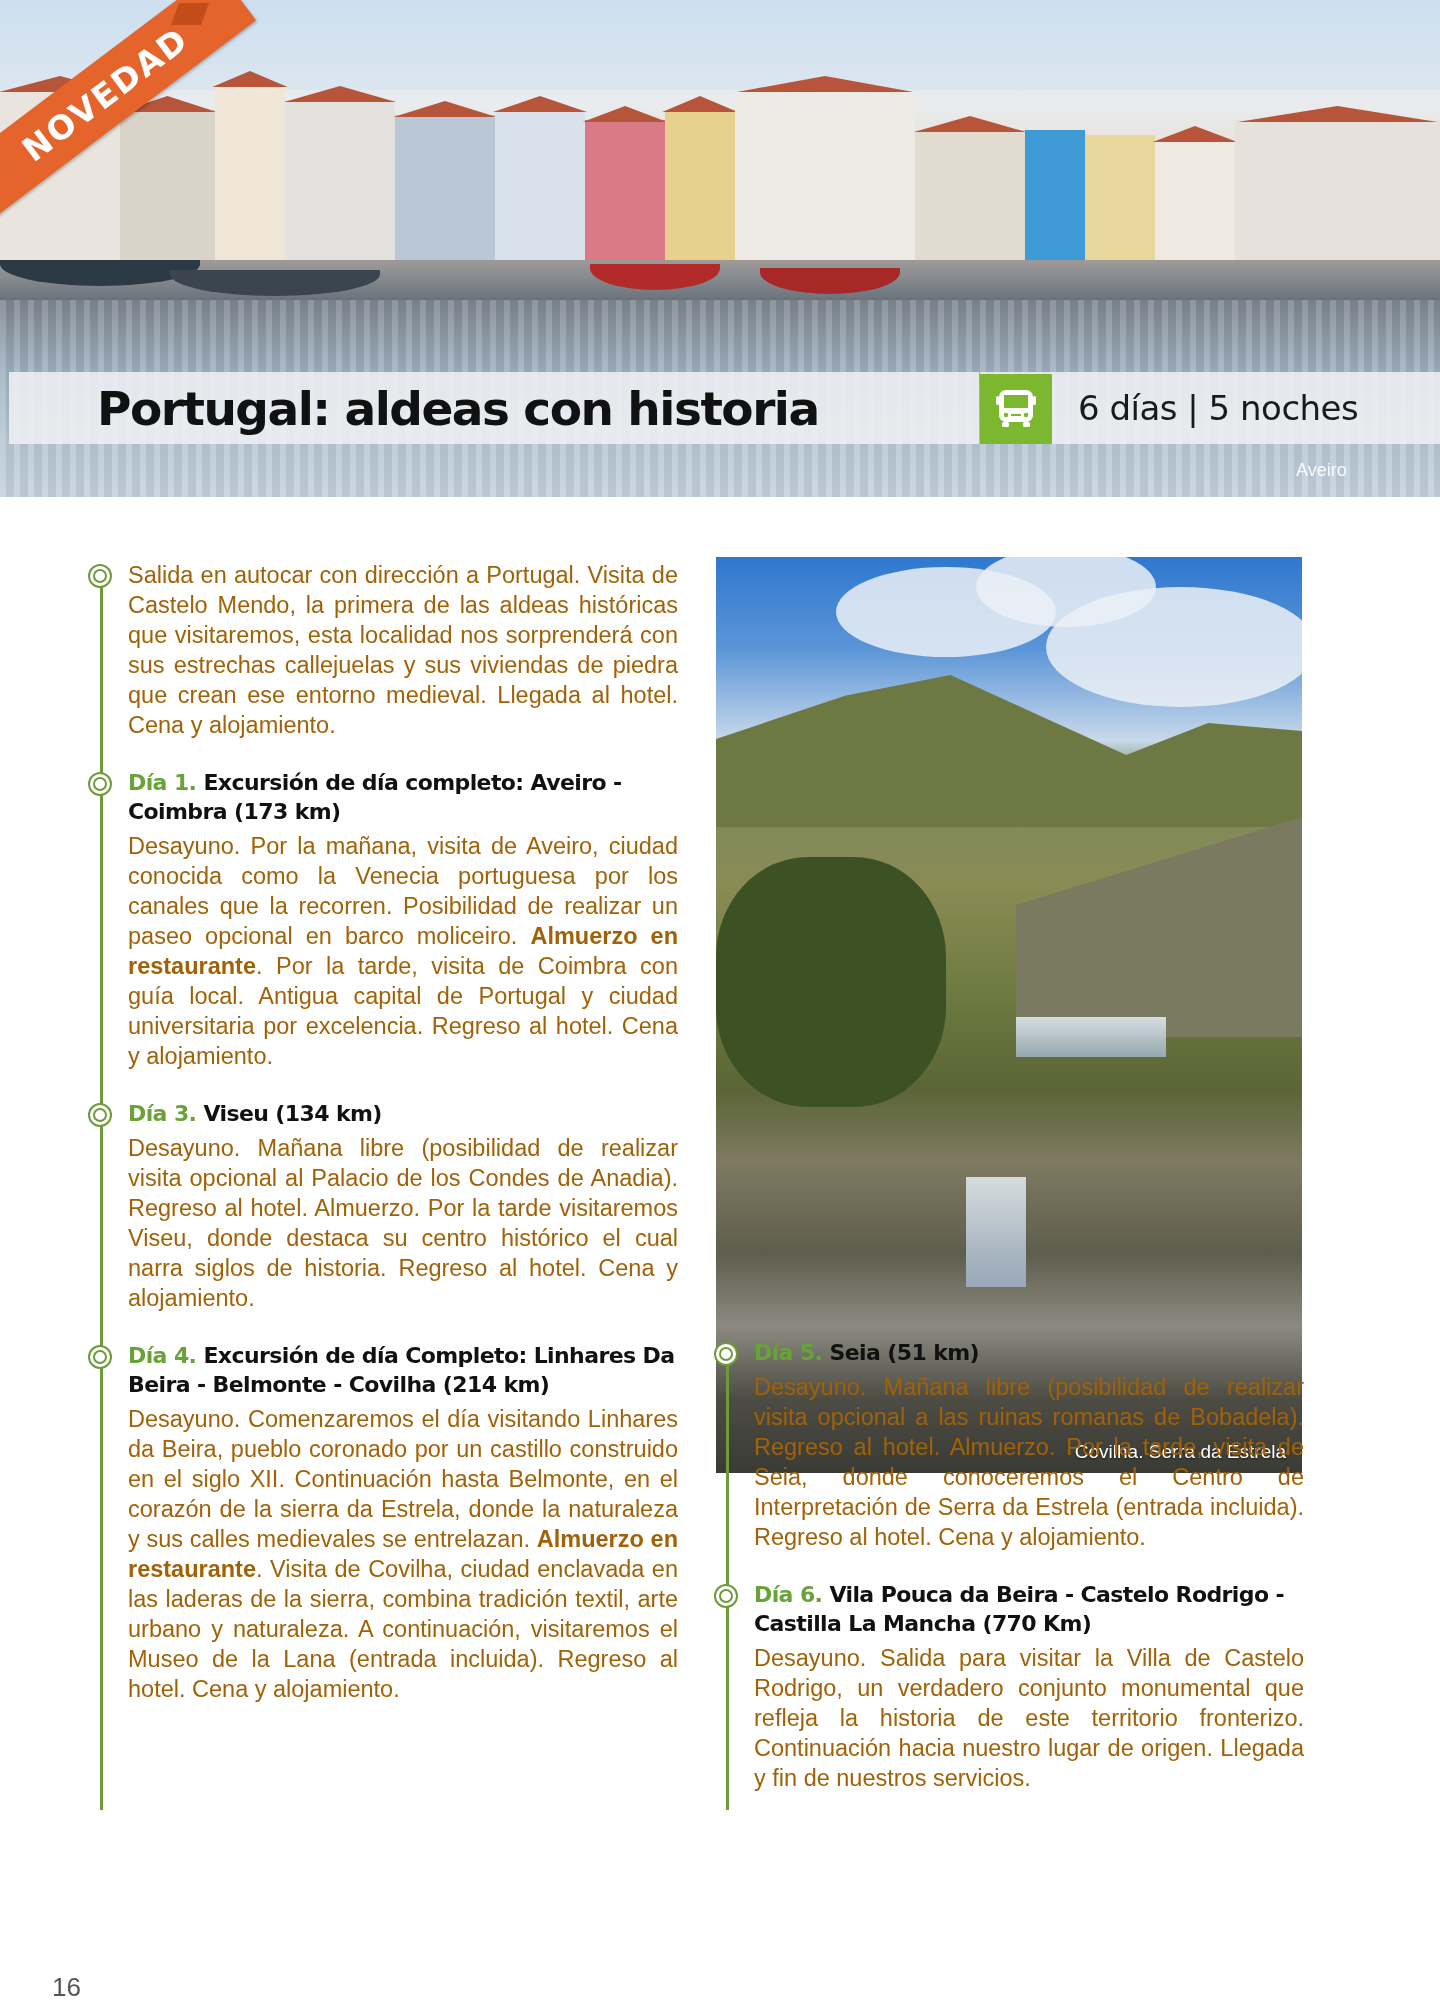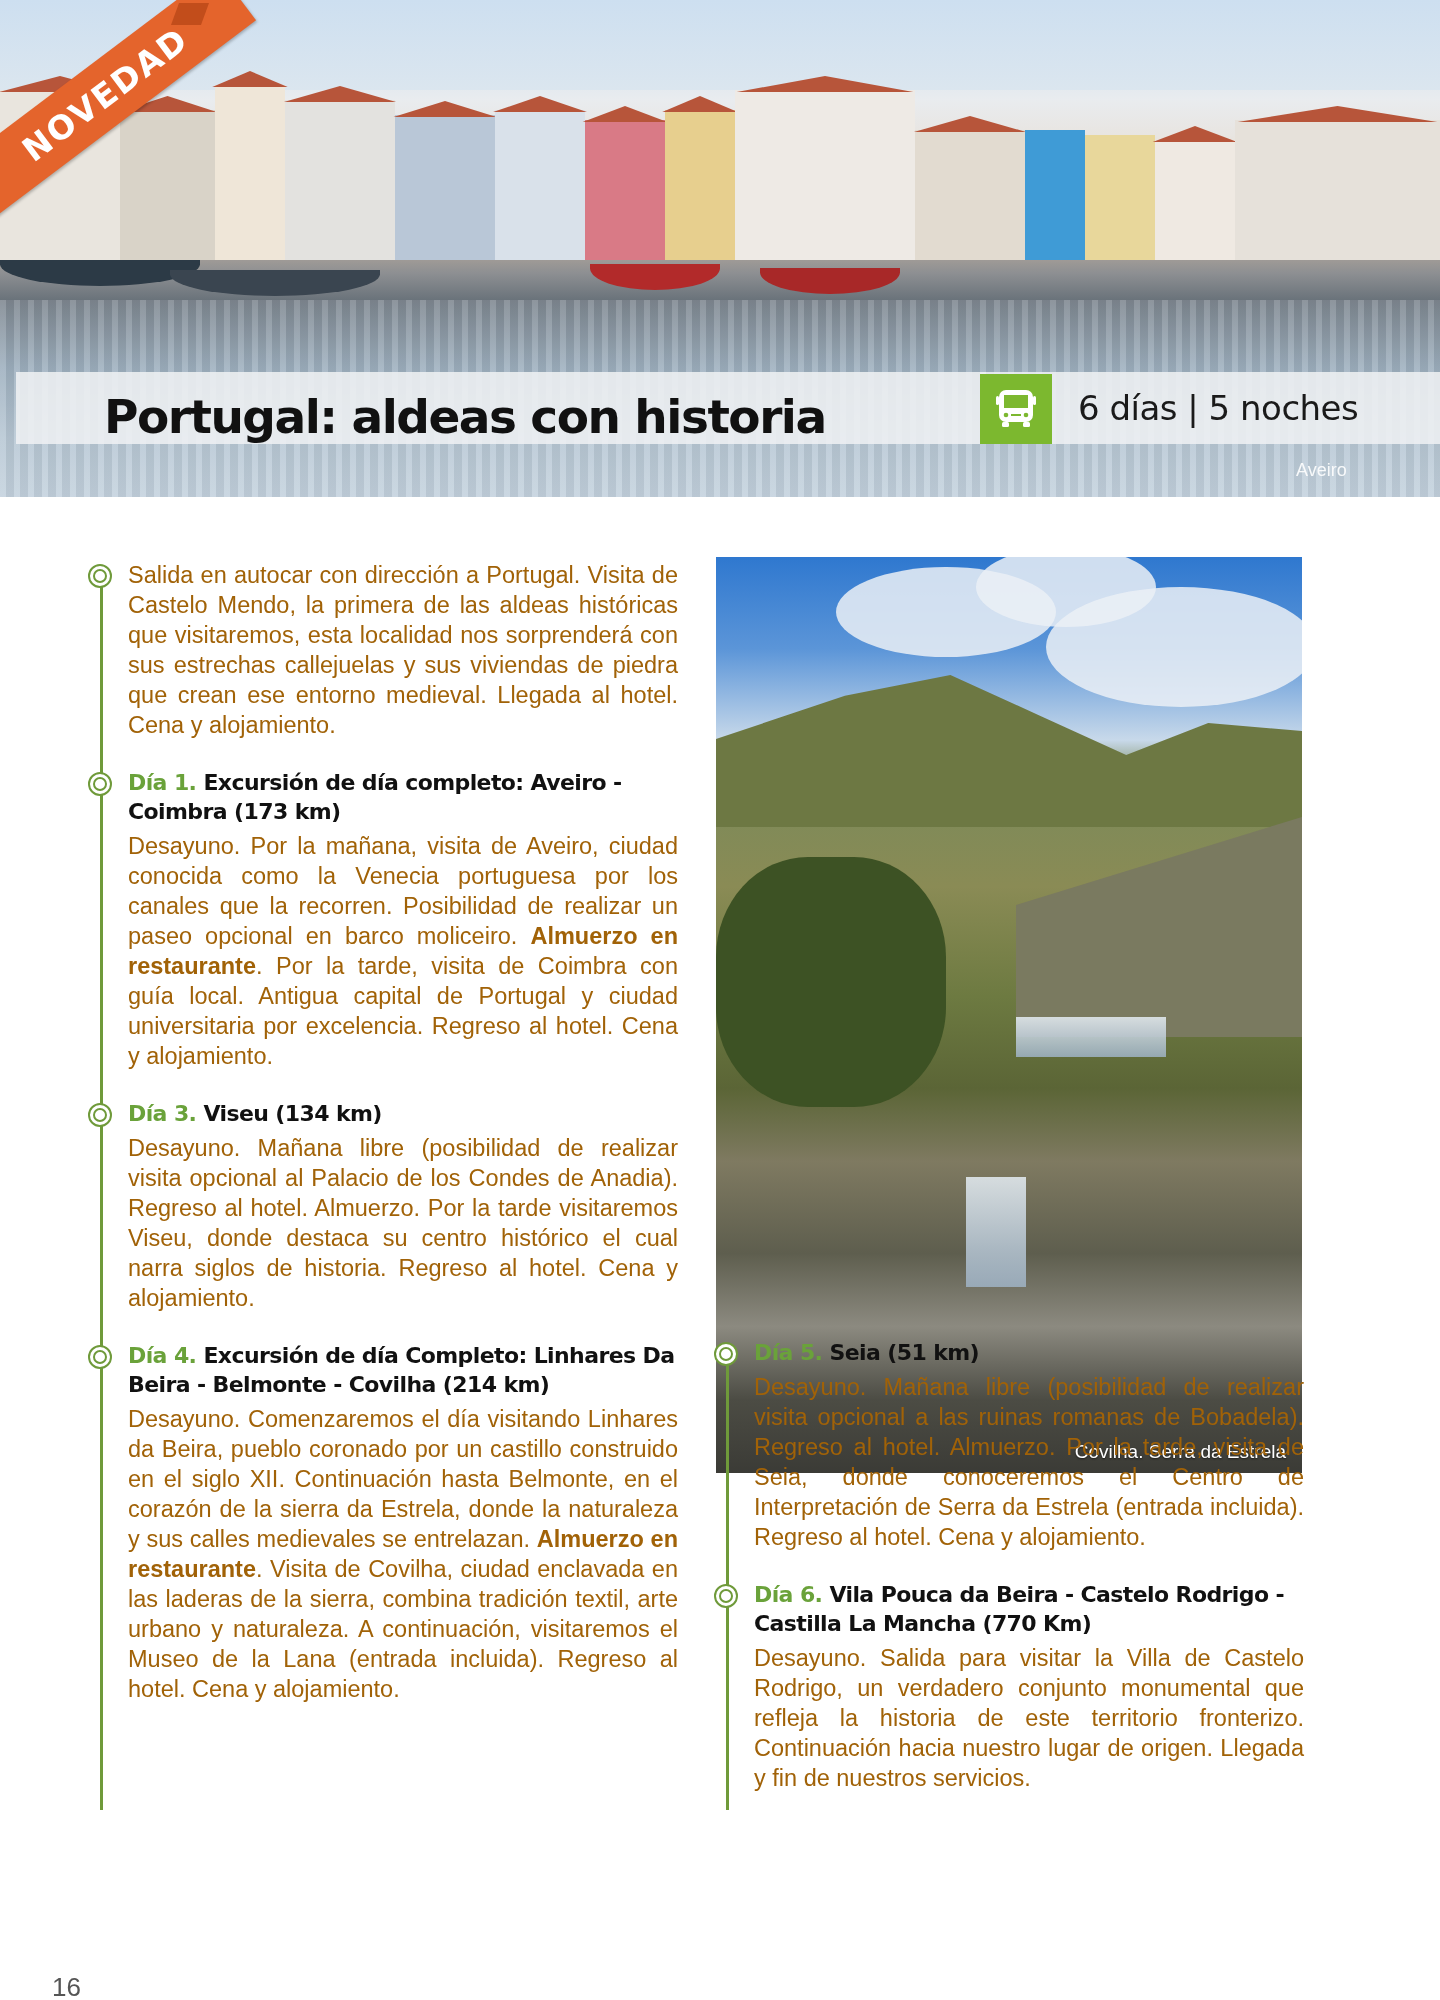--- a/index.html
+++ b/index.html
@@ -25,23 +25,23 @@
     .novedad-ribbon {
       position: absolute; left: -60px; top: 62px; width: 330px; height: 64px;
       background: #e4642c; transform: rotate(-37deg); transform-origin: center;
       display: flex; align-items: center; justify-content: center;
       box-shadow: 0 2px 3px rgba(0,0,0,0.25);
     }
     .novedad-ribbon span { color: #ffffff; font-family: "DejaVu Sans", sans-serif; font-weight: bold; font-size: 33px; letter-spacing: 2px; }
     .ribbon-fold { position: absolute; left: 175px; top: 3px; width: 30px; height: 22px; background: #c24d1b; transform: skewX(-20deg); }
 
     .title-band {
-      position: absolute; left: 16px; top: 372px; width: 970px; height: 72px;
+      position: absolute; left: 9px; top: 372px; width: 970px; height: 72px;
       background: rgba(238,240,242,0.88);
-      display: flex; align-items: flex-end;
+      display: flex; align-items: center;
     }
     .page-title {
       margin-left: 88px; font-family: "DejaVu Sans", sans-serif; font-weight: bold;
       font-size: 47px; color: #111111; letter-spacing: -1.5px;
     }
     .duration-band {
       position: absolute; left: 980px; top: 372px; width: 460px; height: 72px;
       background: rgba(238,240,242,0.88);
       display: flex; align-items: center;
     }

